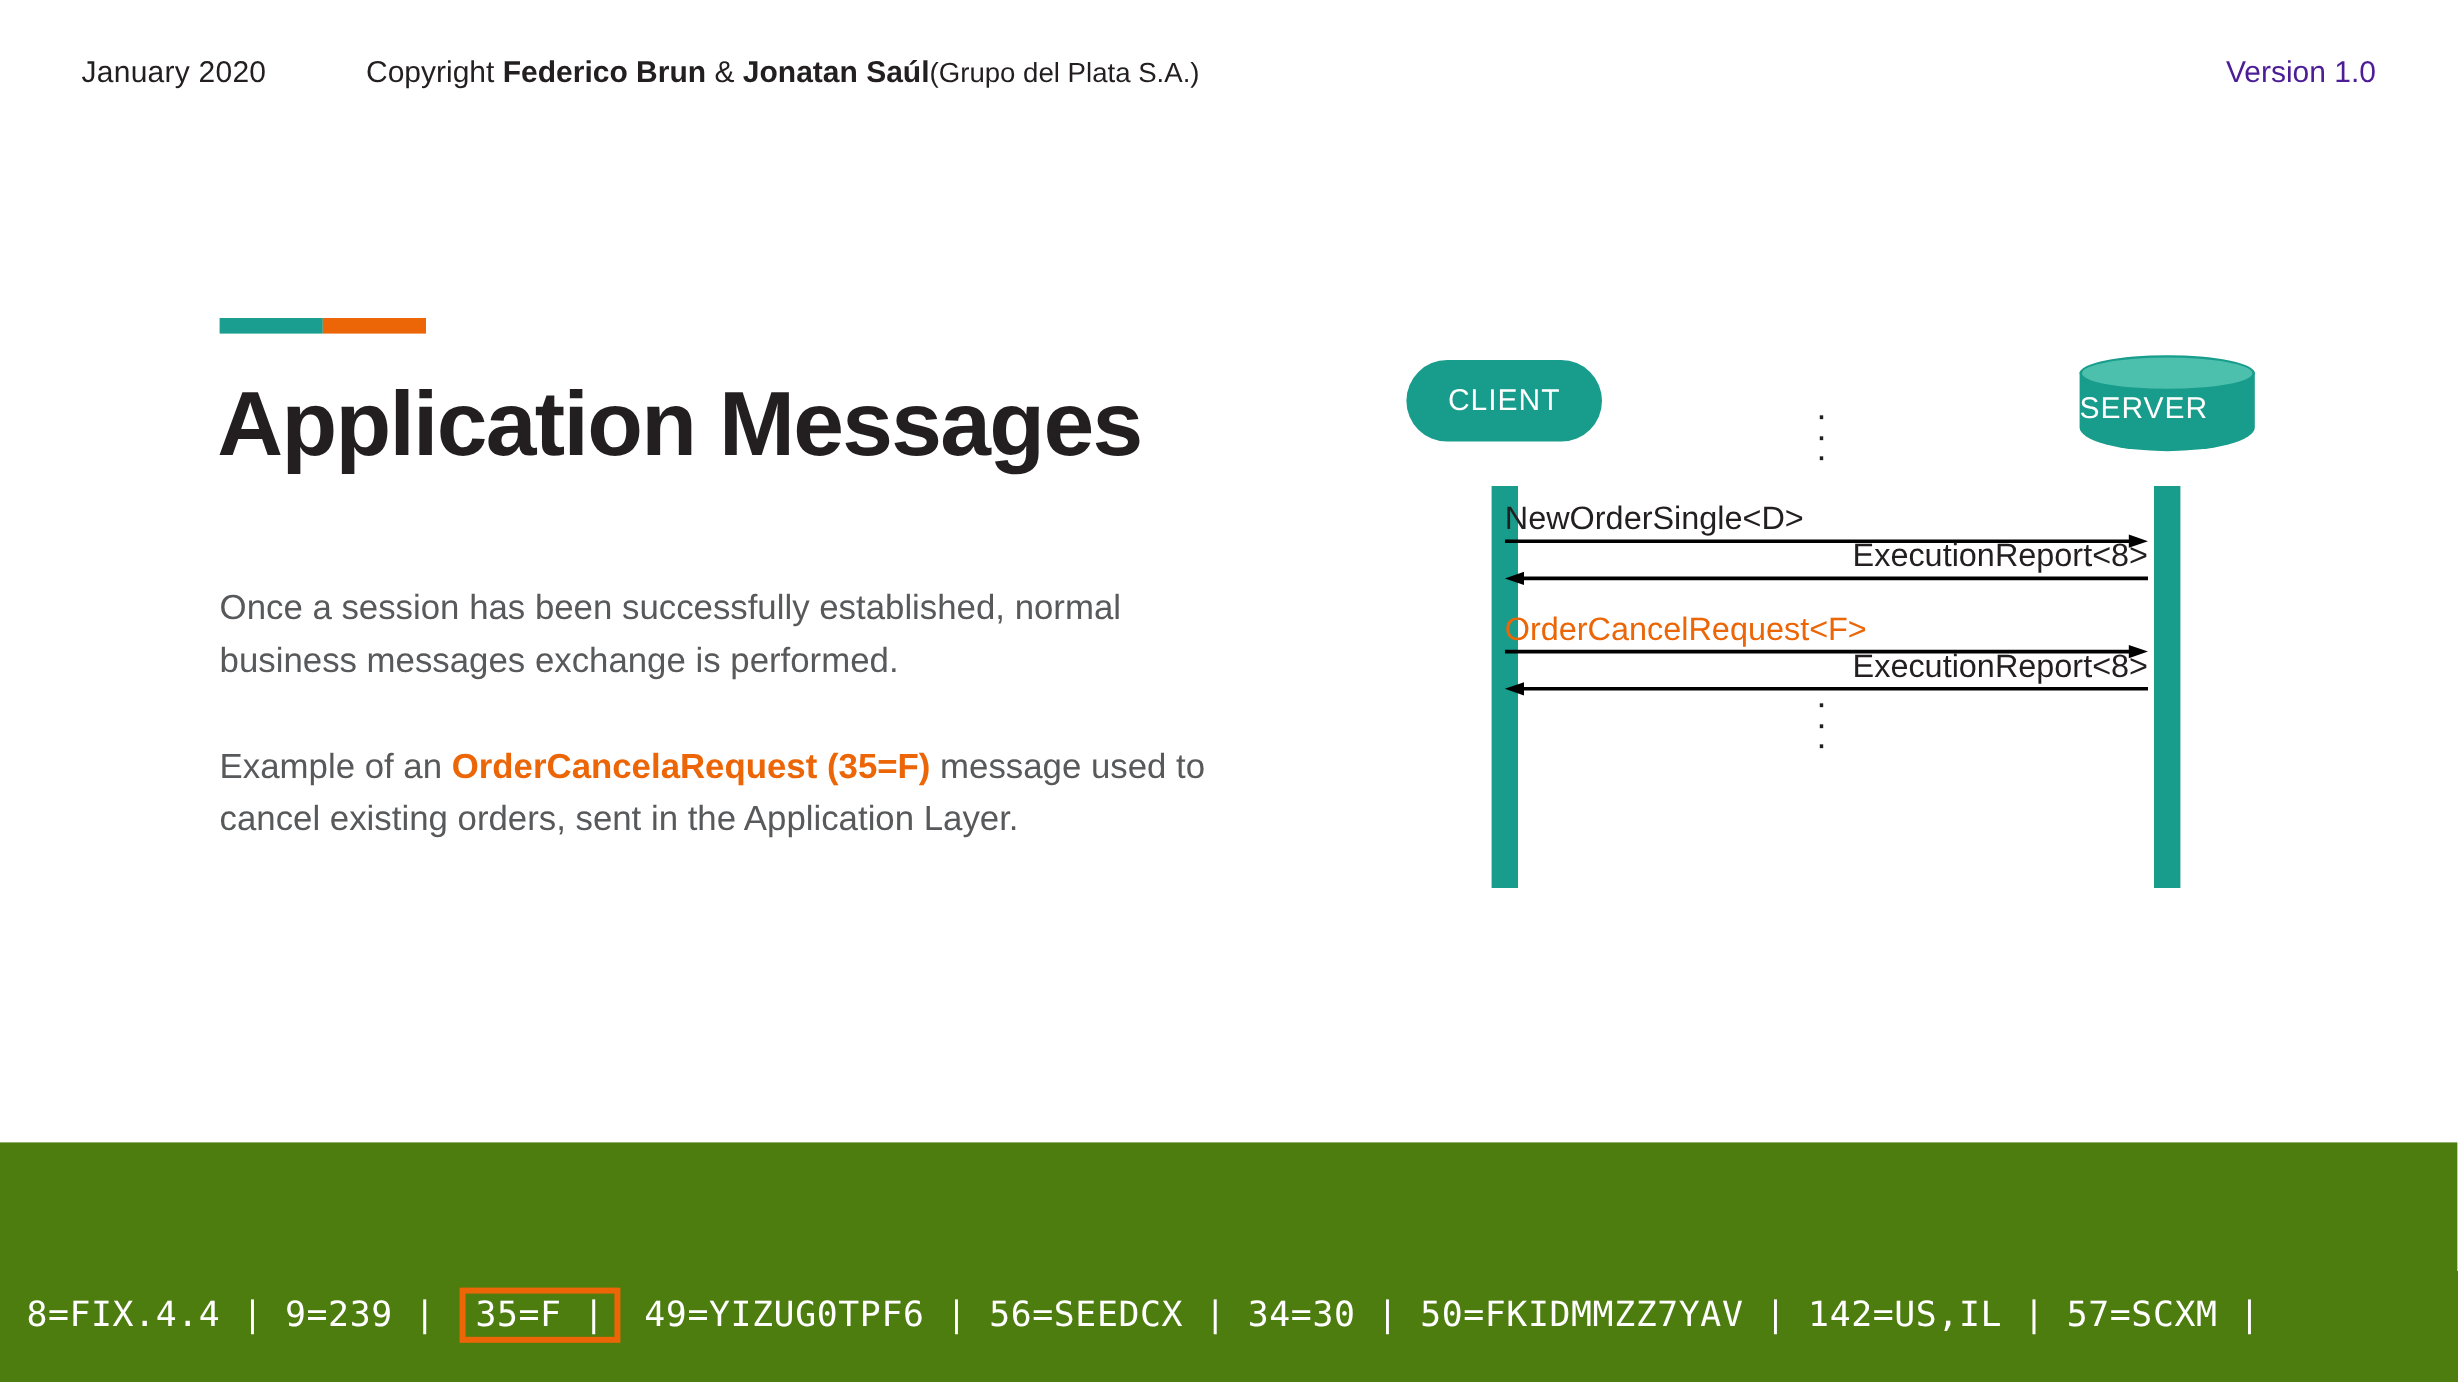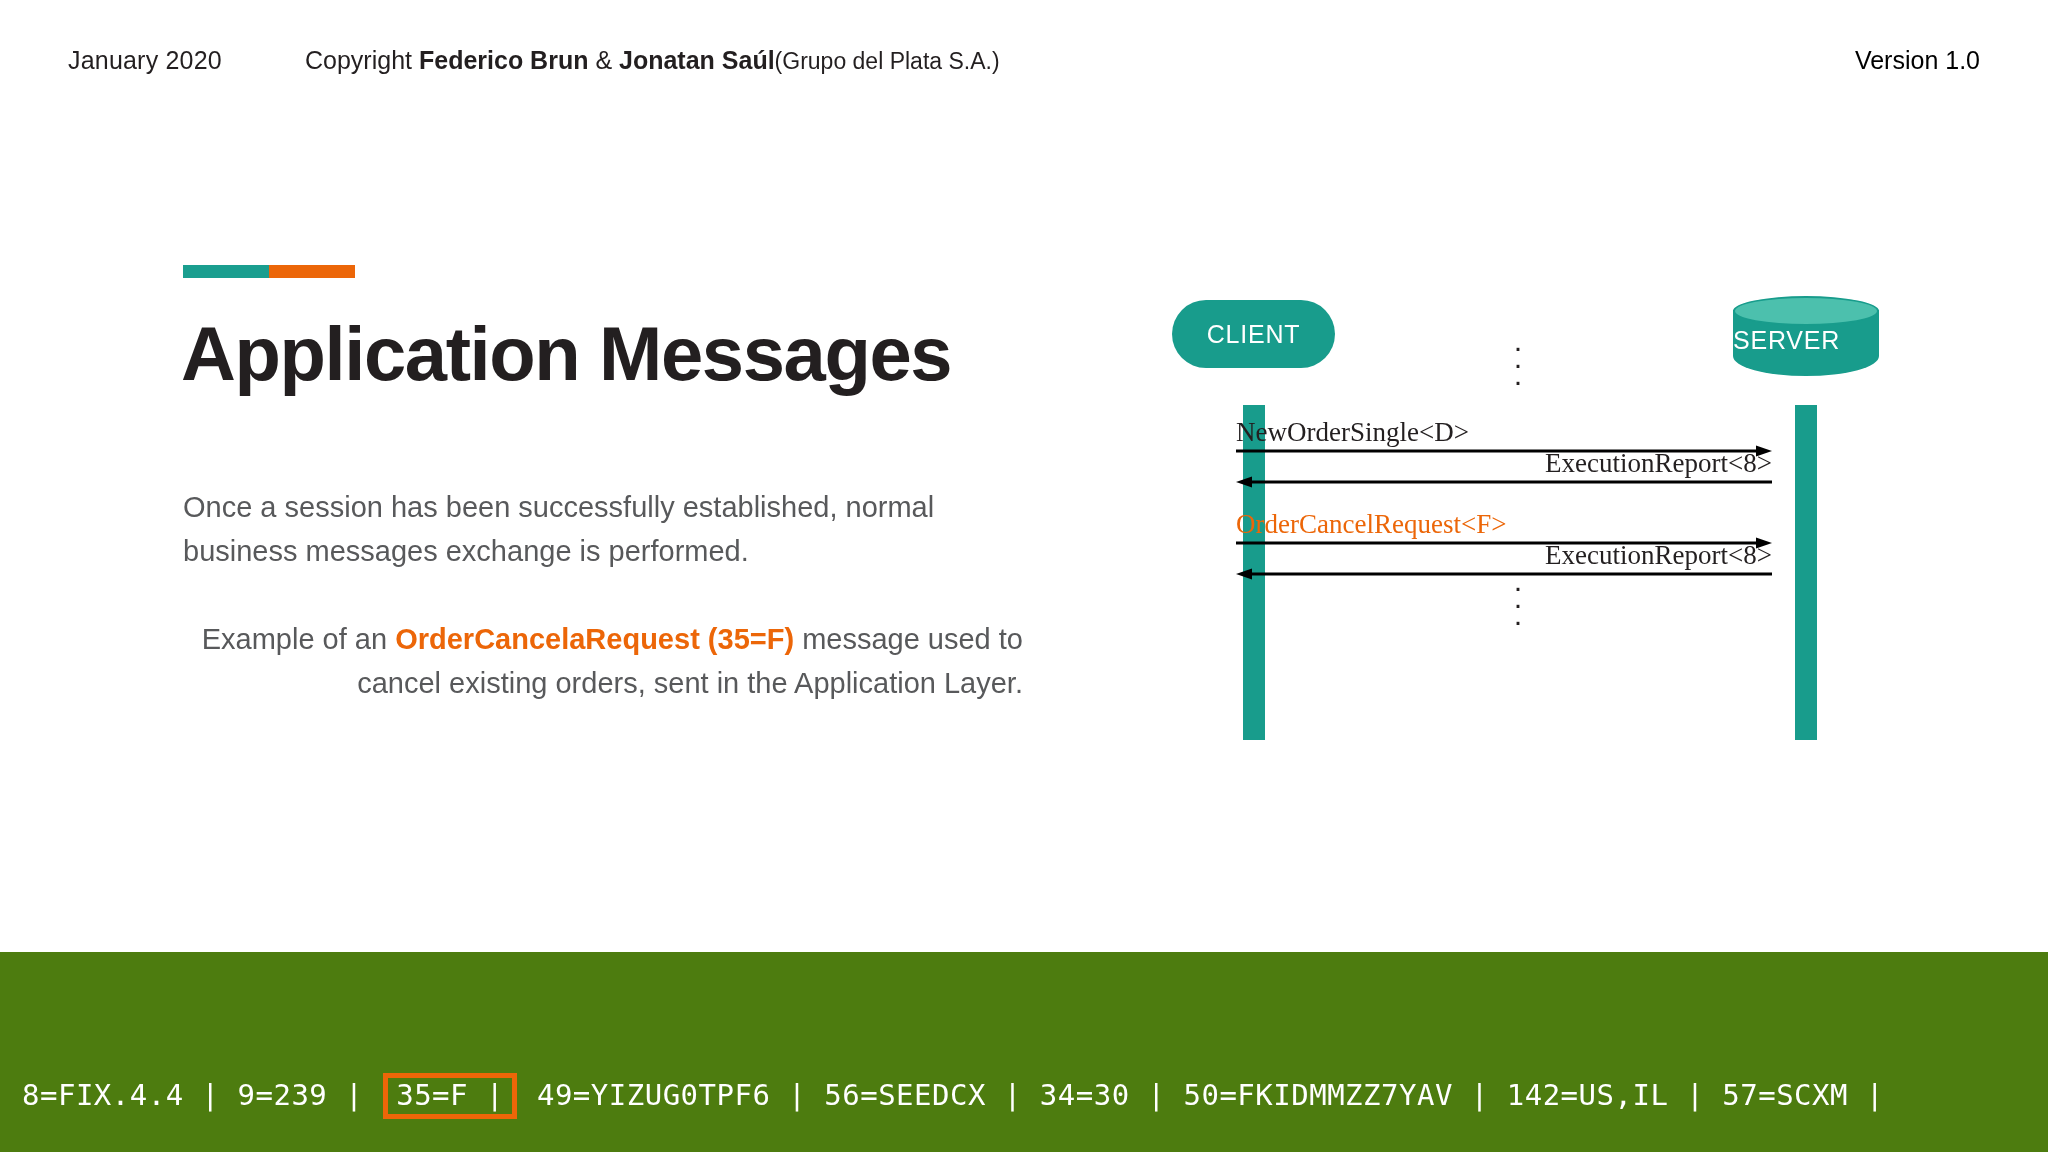--- a/index.html
+++ b/index.html
@@ -41,21 +41,21 @@
     color: #231f20;
     white-space: nowrap;
   }
   .hdr-copy b { font-weight: 700; }
   .hdr-copy .paren { font-size: 23px; }
   .hdr-version {
     position: absolute;
     right: 68px;
     top: 0;
     font-size: 25px;
-    color: #000000;
+    color: #4c1d95;
     white-space: nowrap;
   }
 
   
   .accent-bar {
     position: absolute;
     left: 183px;
     top: 265px;
     width: 172px;
     height: 13px;
@@ -78,21 +78,21 @@
   .body-copy {
     position: absolute;
     left: 183px;
     top: 485px;
     width: 840px;
     font-size: 29px;
     line-height: 44px;
     color: #58595b;
   }
   .body-copy p { margin: 0 0 44px 0; }
-  .body-copy p:last-child { margin-bottom: 0; text-align: right; }
+  .body-copy p:last-child { margin-bottom: 0; }
   .hl-orange { color: #ec6608; font-weight: 700; }
 
   
   .diagram {
     position: absolute;
     left: 1160px;
     top: 280px;
     width: 790px;
     height: 600px;
   }
@@ -163,24 +163,23 @@
     font-size: 30px;
     line-height: 17px;
     letter-spacing: 0;
   }
   .dots span { display: block; }
   .dots.upper { left: 348px; top: 58px; }
   .dots.lower { left: 348px; top: 298px; }
 
   .msg {
     position: absolute;
-    left: 76px;
+    left: 94px;
     width: 536px;
     height: 44px;
-    font-family: Liberation Serif, serif;
   }
   .msg .msg-label {
     position: absolute;
     bottom: 4px;
     font-size: 27px;
     color: #231f20;
     white-space: nowrap;
     line-height: 30px;
   }
   .msg.to-right .msg-label { left: 0; }

